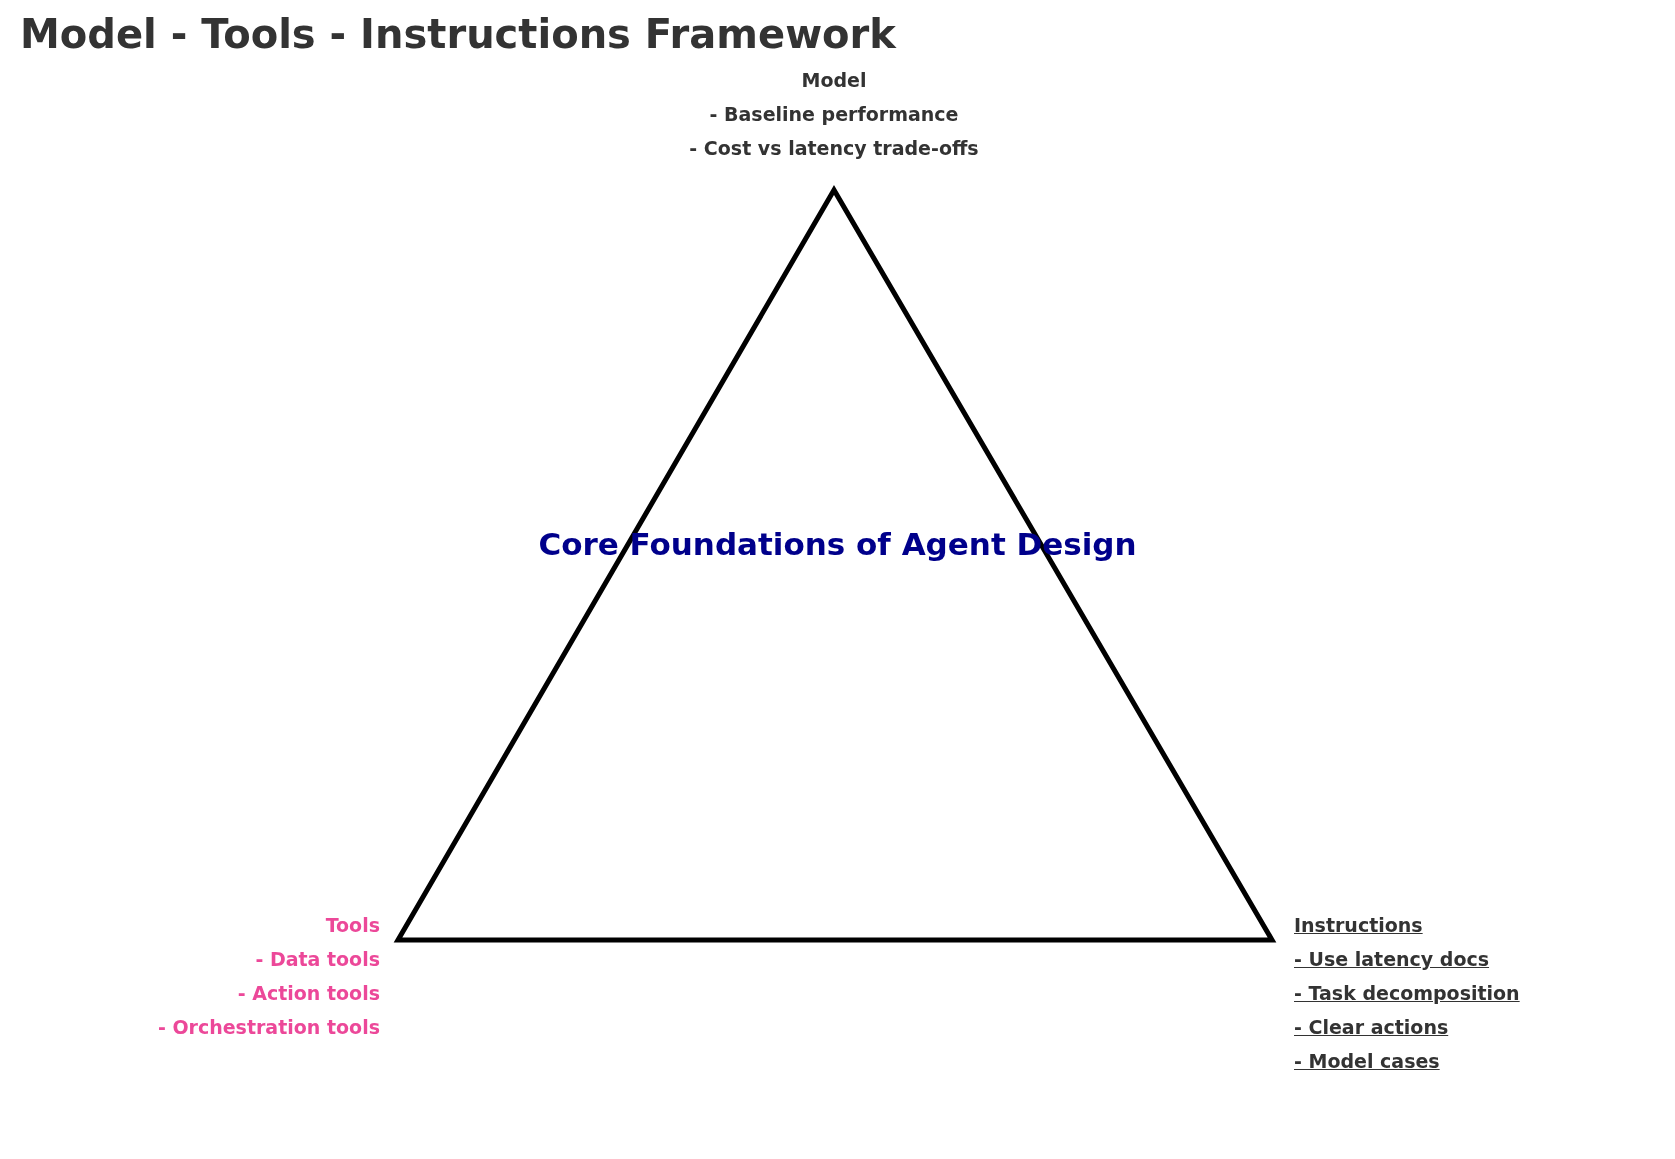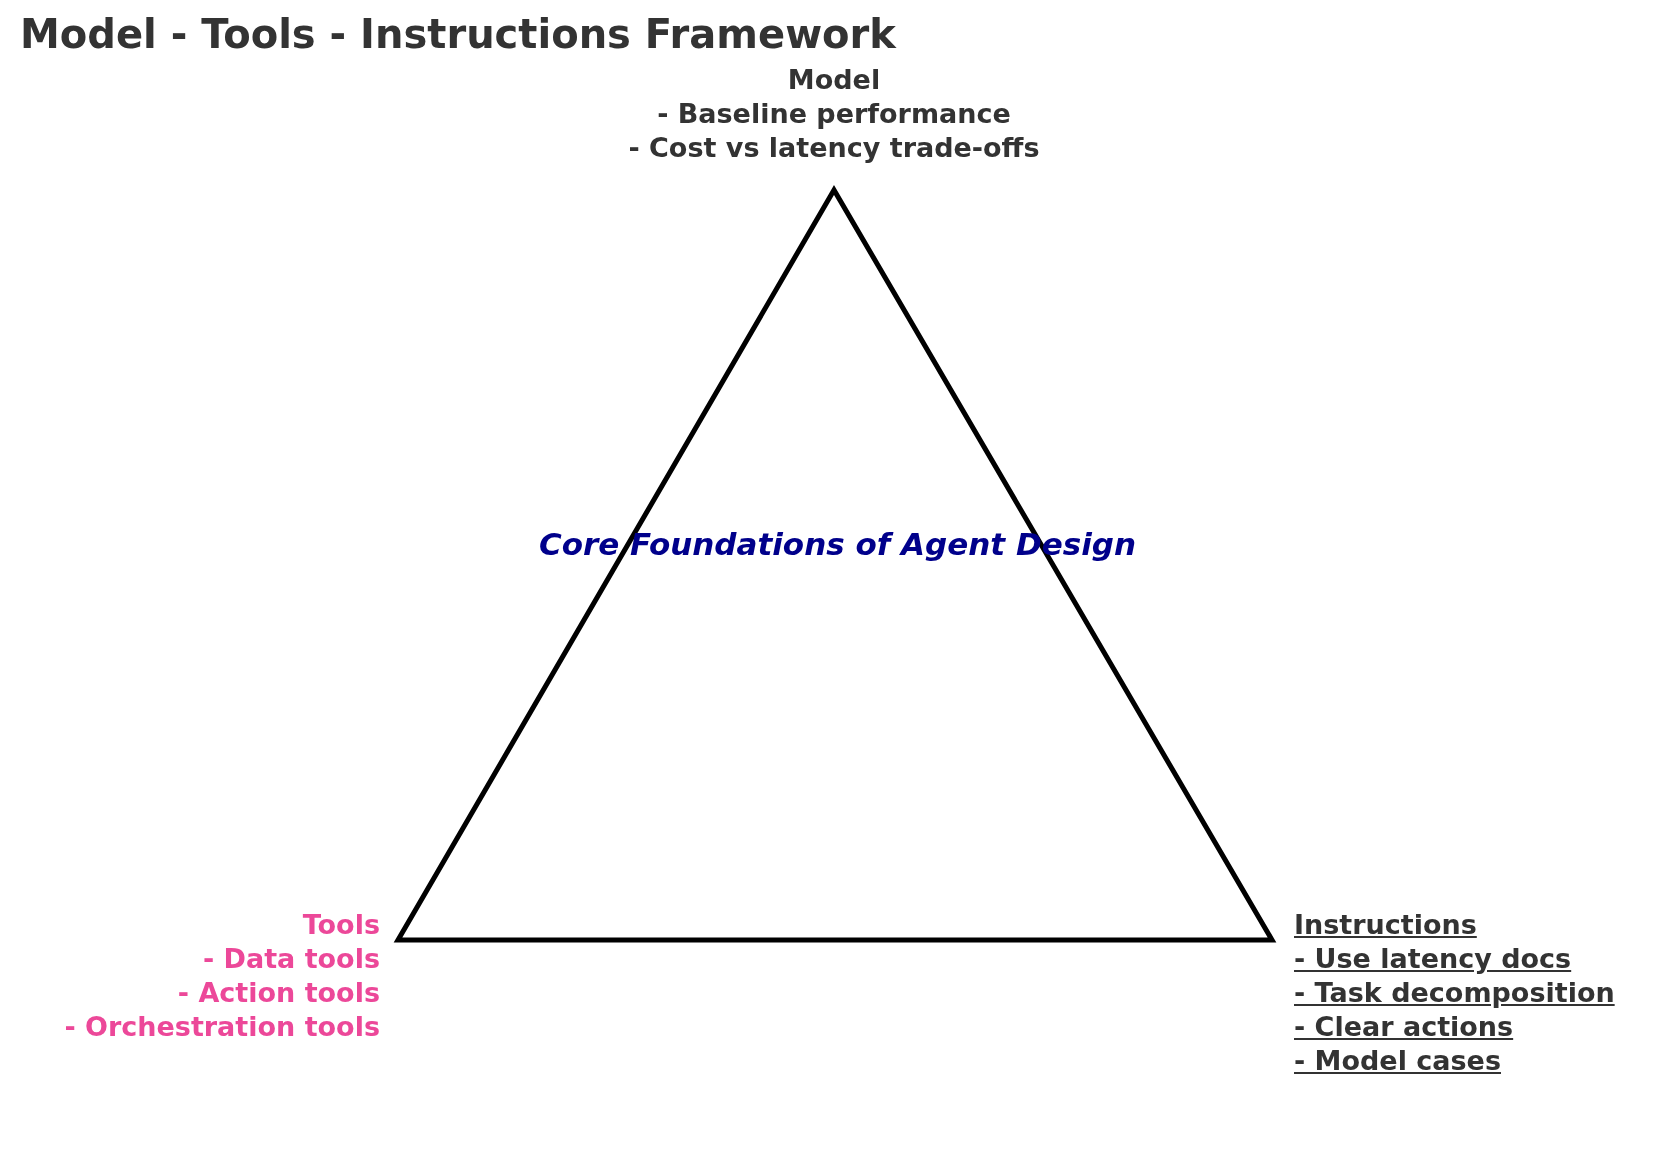--- a/index.html
+++ b/index.html
@@ -33,21 +33,21 @@
     color: #333333;
     letter-spacing: 0px;
     line-height: 1.12;
     white-space: nowrap;
     padding-left: 20px;
   }
 
   
   .corner-block {
     position: absolute;
-    font-size: 27px;
+    font-size: 19px;
     font-weight: 700;
     color: #333333;
     line-height: 34px;
     white-space: nowrap;
   }
   .corner-block .corner-line {
     display: block;
   }
 
   #model-block {
@@ -113,21 +113,21 @@
   <div id="model-block" class="corner-block" style="color: rgb(51, 51, 51);">
     <span class="corner-line">Model</span>
     <span class="corner-line">- Baseline performance</span>
     <span class="corner-line">- Cost vs latency trade-offs</span>
   </div>
 
   <svg id="triangle-svg" viewBox="0 0 1675 1159" aria-hidden="true">
     <polygon id="triangle-shape" points="834,190 398,940 1272,940" style="stroke: rgb(0, 0, 0);"></polygon>
   </svg>
 
-  <div id="center-label" style="color: rgb(0, 0, 139); font-style: italic;">Core Foundations of Agent Design</div>
+  <div id="center-label" style="color: rgb(0, 0, 139);">Core Foundations of Agent Design</div>
 
   <div id="tools-block" class="corner-block" style="color: #ec4899;">
     <span class="corner-line">Tools</span>
     <span class="corner-line">- Data tools</span>
     <span class="corner-line">- Action tools</span>
     <span class="corner-line">- Orchestration tools</span>
   </div>
 
   <div id="instructions-block" class="corner-block" style="color: rgb(51, 51, 51);">
     <span class="corner-line">Instructions</span>

